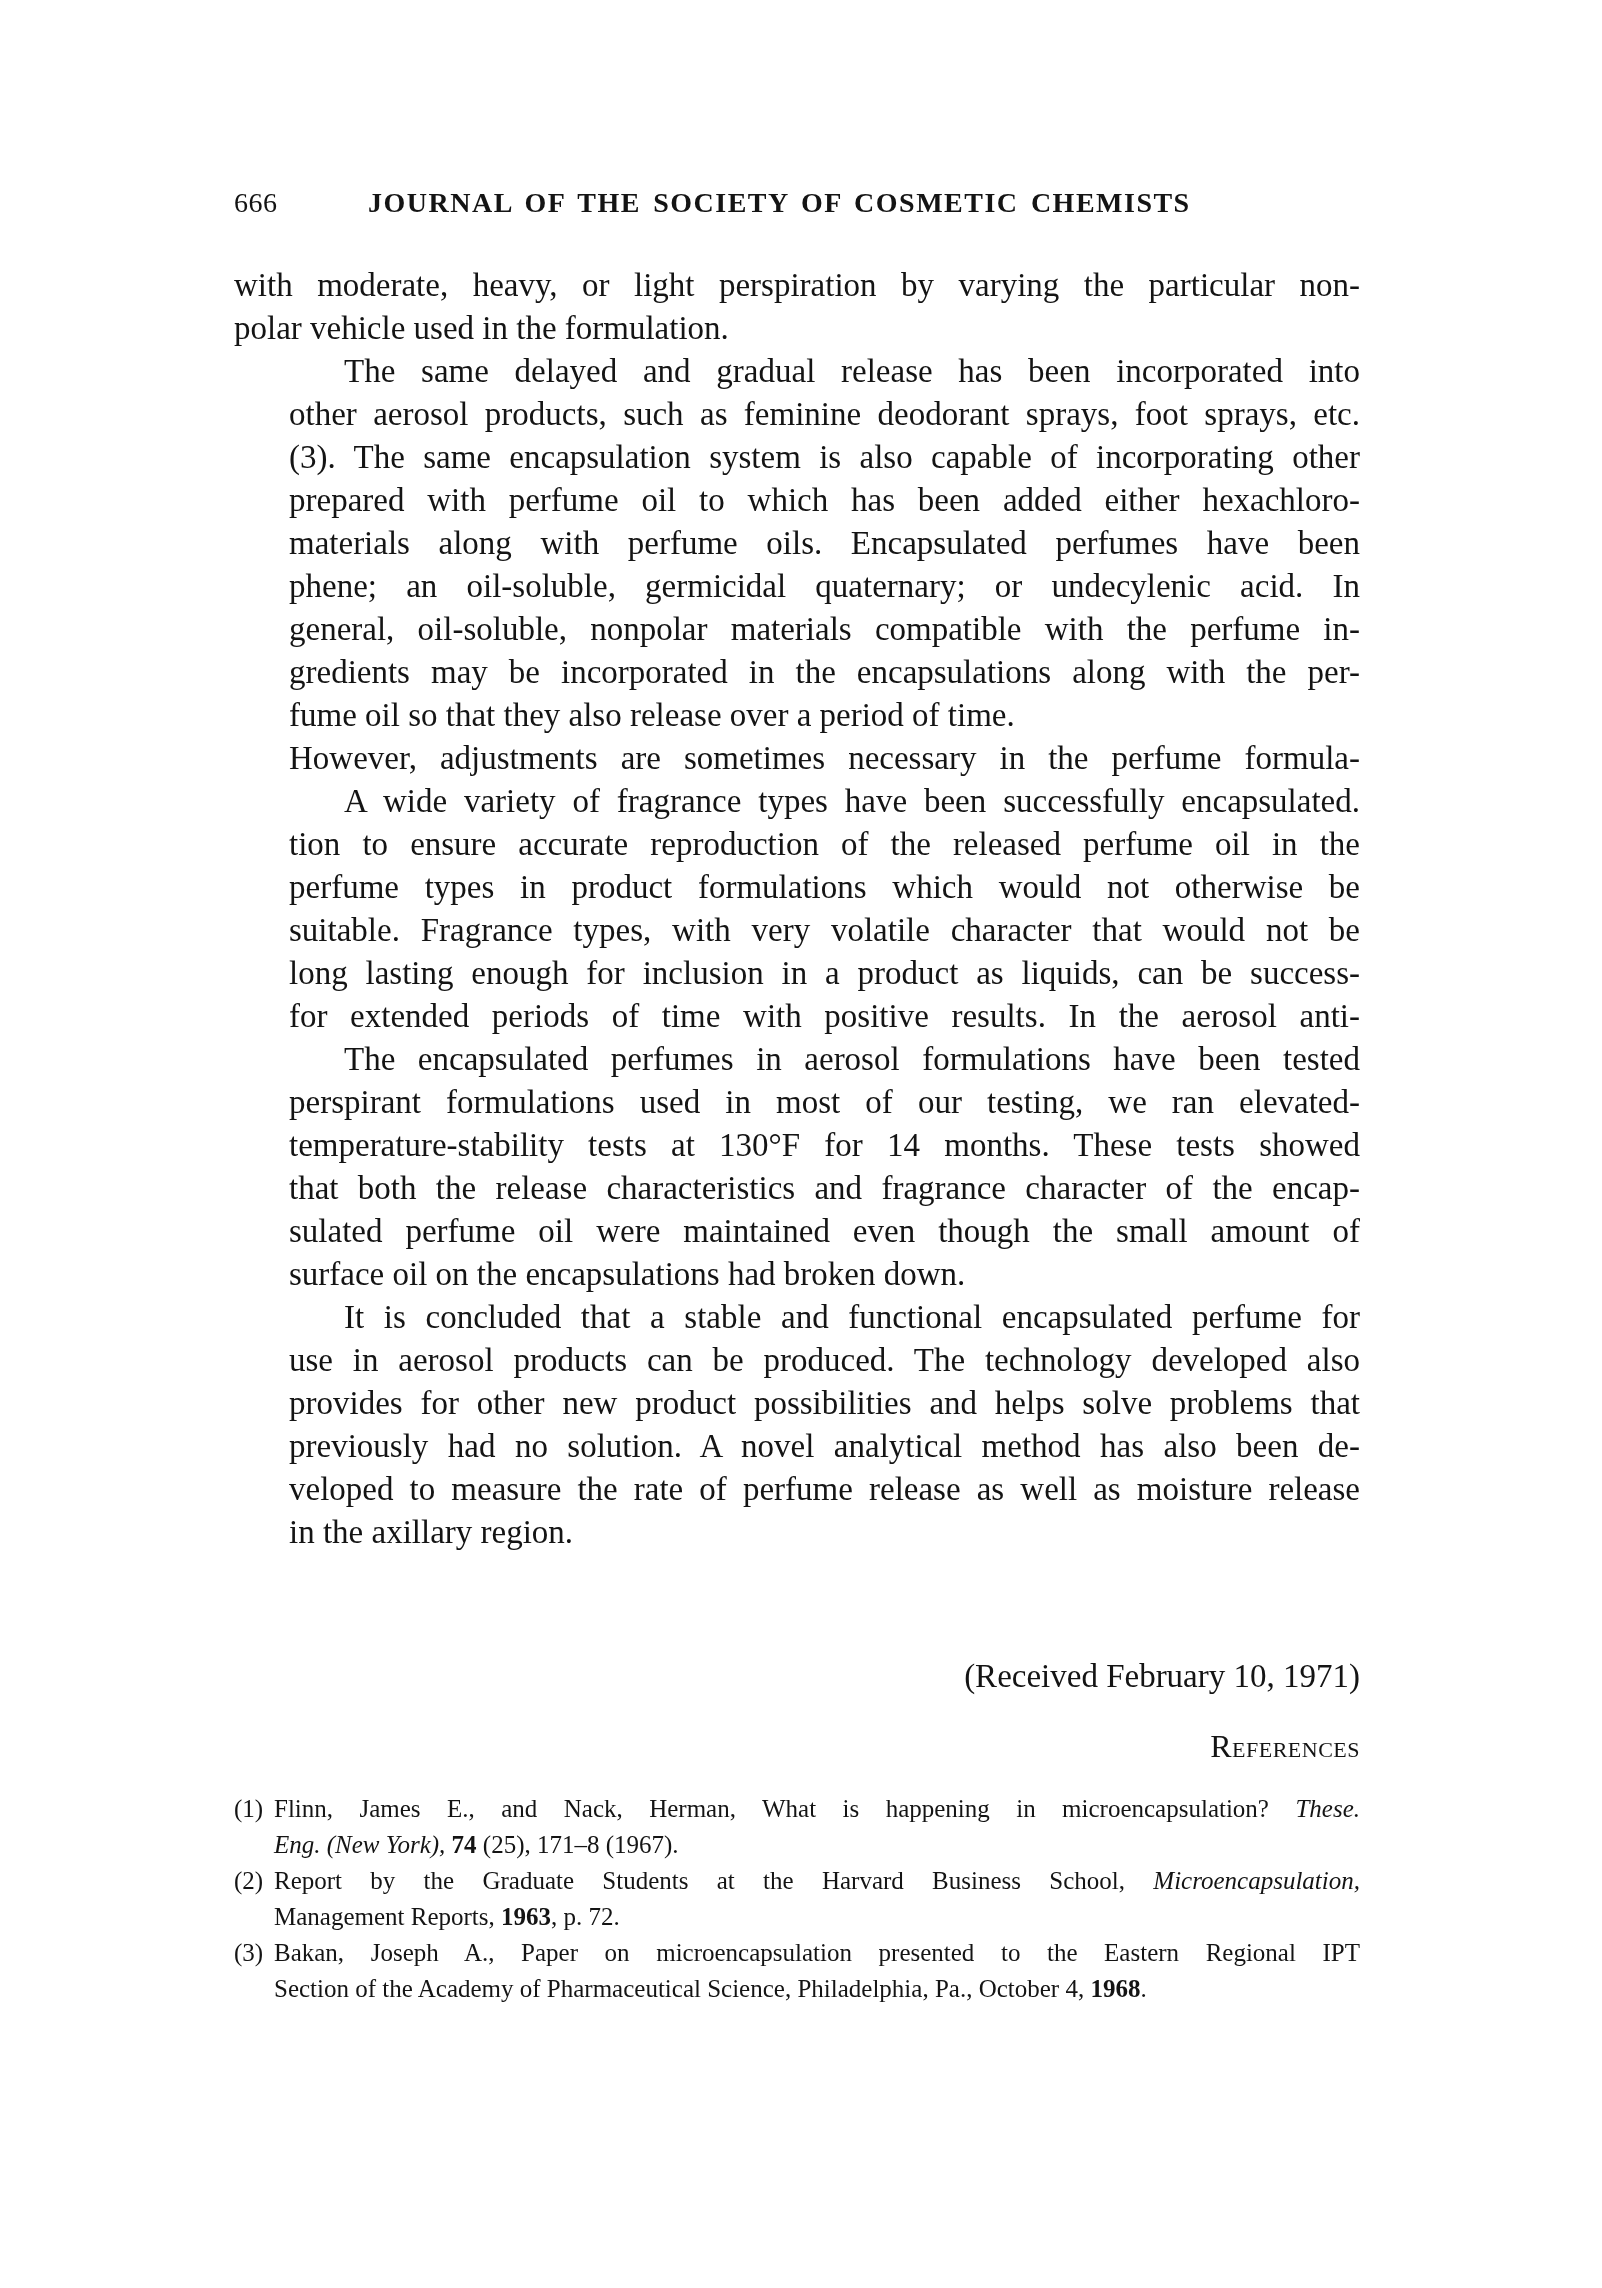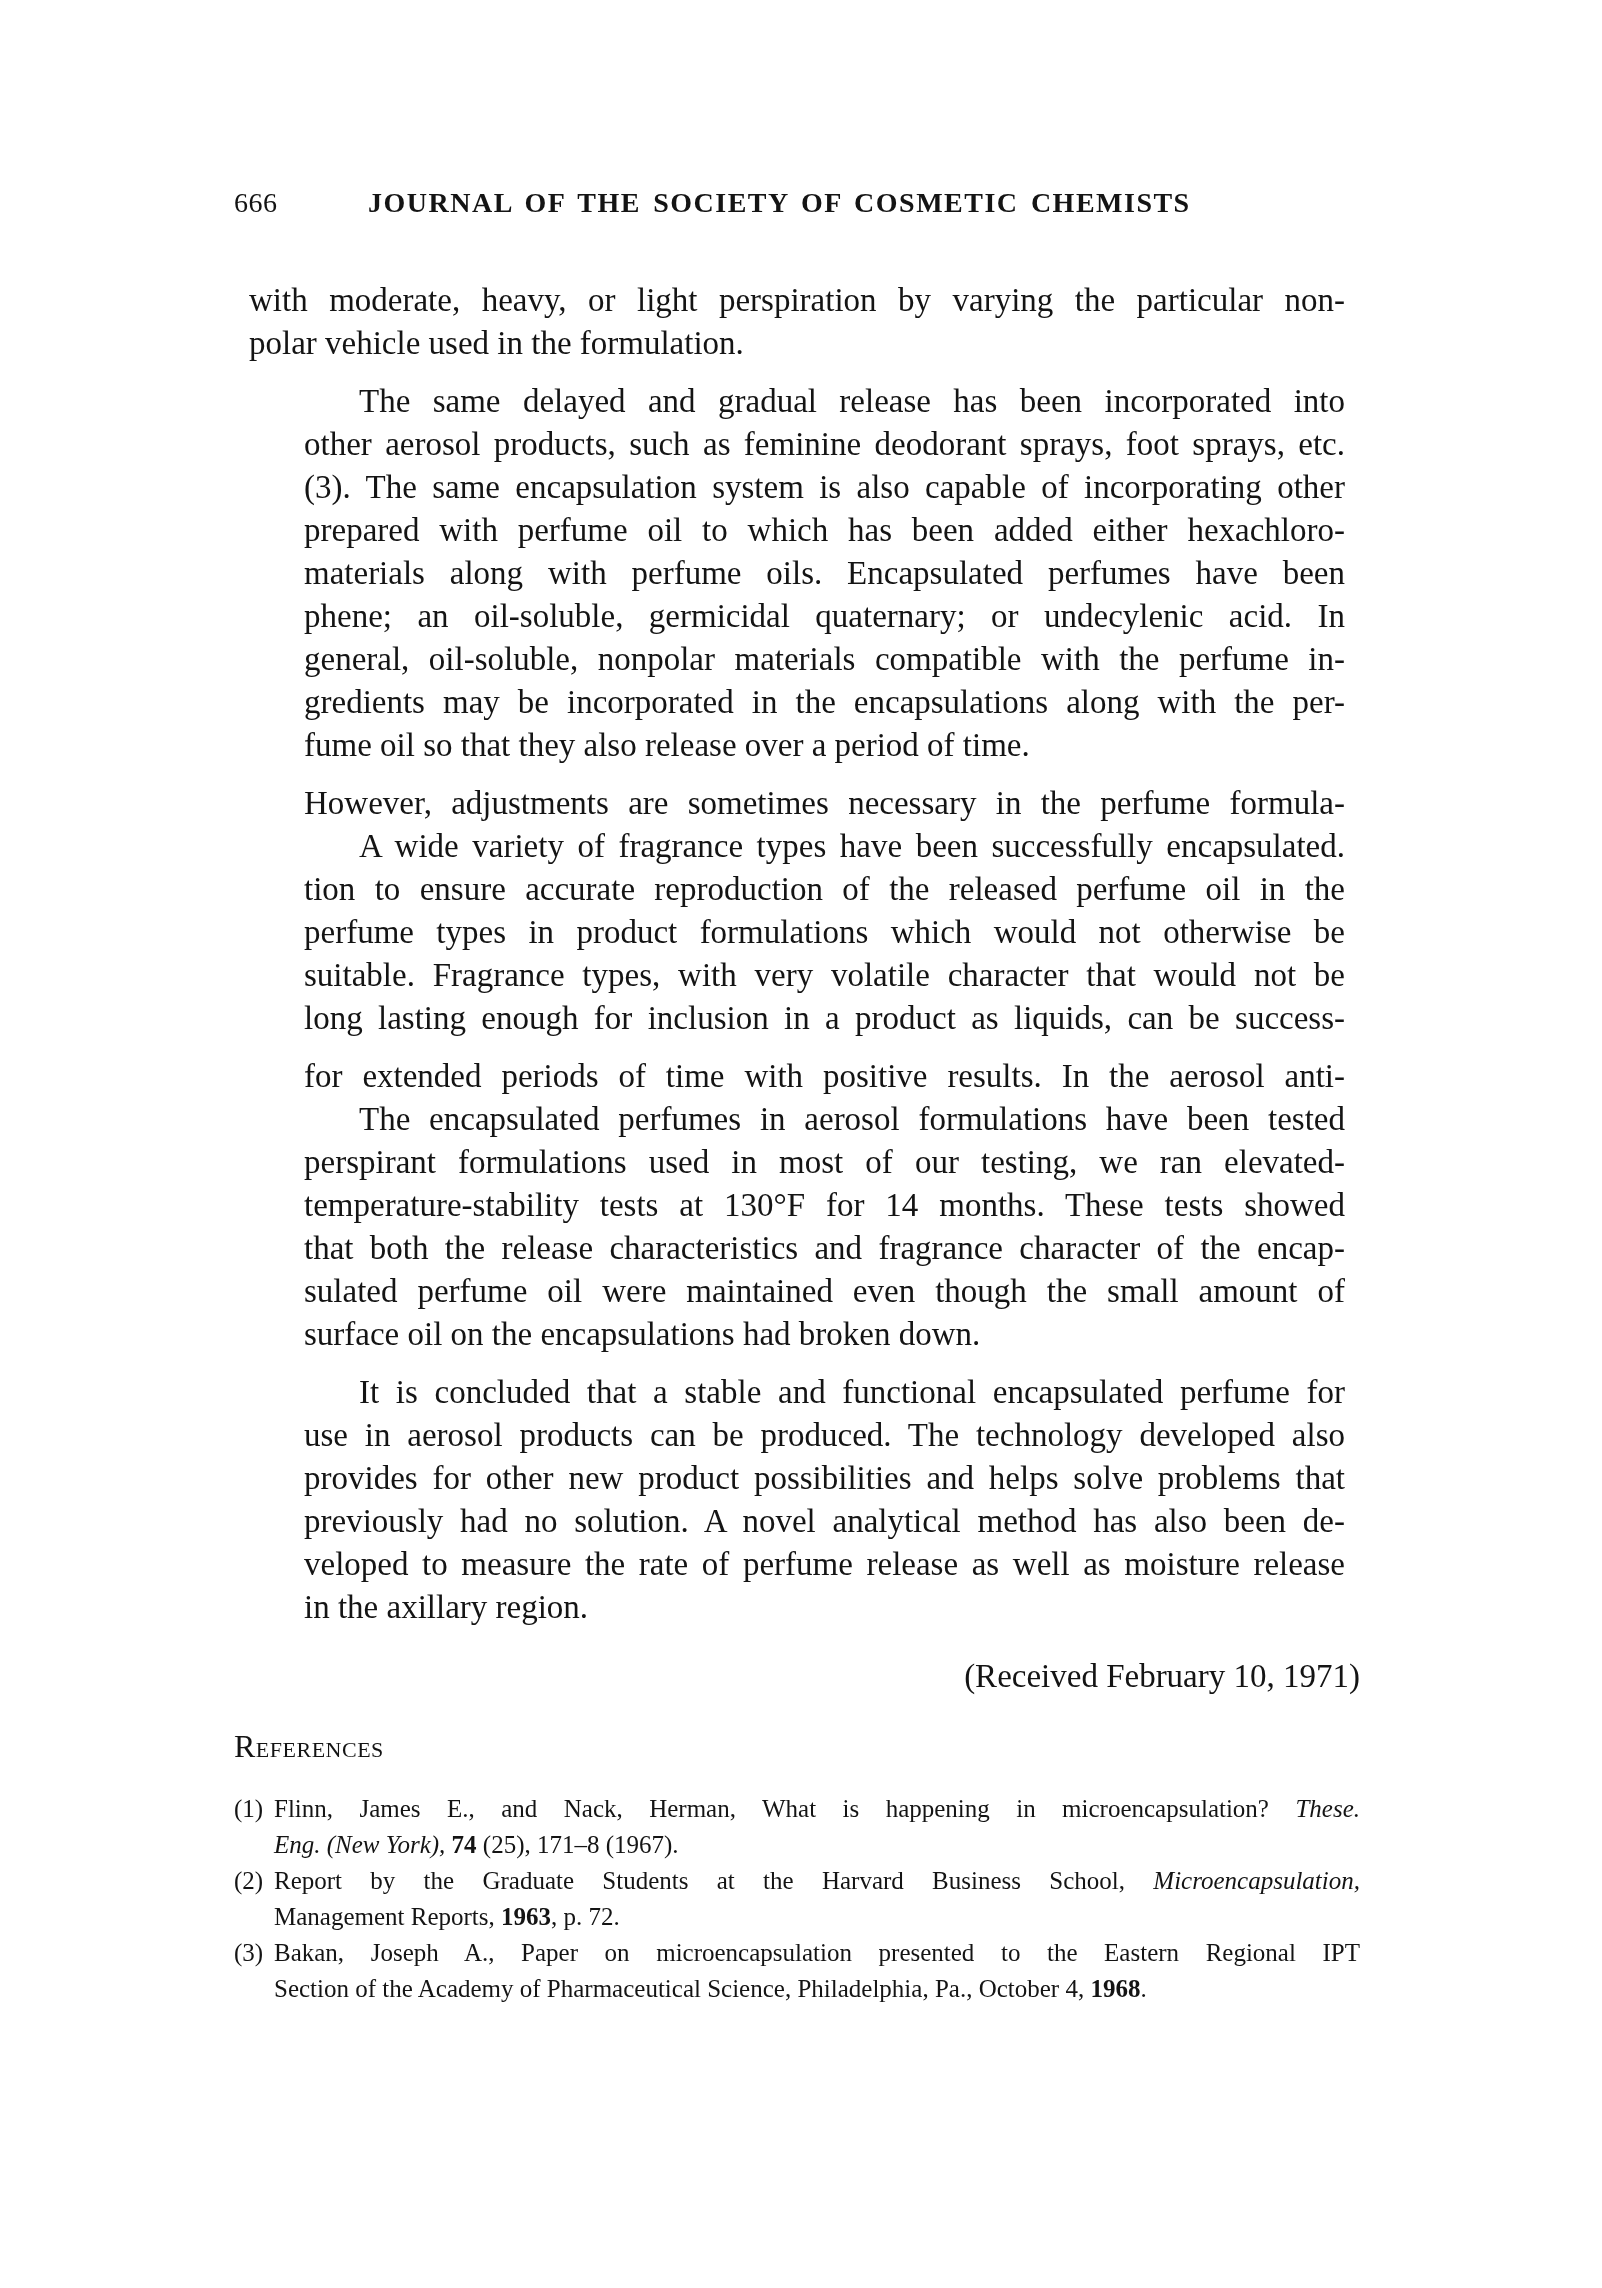--- a/index.html
+++ b/index.html
@@ -39,21 +39,21 @@
   }
   .body-text {
     position: absolute;
     top: 264px;
     left: 234px;
     width: 1126px;
     font-size: 33px;
     line-height: 43px;
   }
   .body-text p {
-    margin: 15px;
+    margin: 0;
     text-align: justify;
     text-align-last: left;
     hyphens: manual;
     font-family: Liberation Serif, serif;
   }
   .body-text p.indent {
     text-indent: 55px;
   }
   .line {
     display: block;
@@ -69,21 +69,21 @@
     top: 1655px;
     right: 242px;
     font-size: 33px;
     line-height: 42px;
   }
   .refs-heading {
     position: absolute;
     top: 1728px;
     left: 234px;
     width: 1126px;
-    text-align: left;
+    text-align: right;
     font-size: 32px;
     font-variant: small-caps;
     letter-spacing: 0.5px;
   }
   .refs {
     position: absolute;
     top: 1791px;
     left: 234px;
     width: 1126px;
     font-size: 25px;

